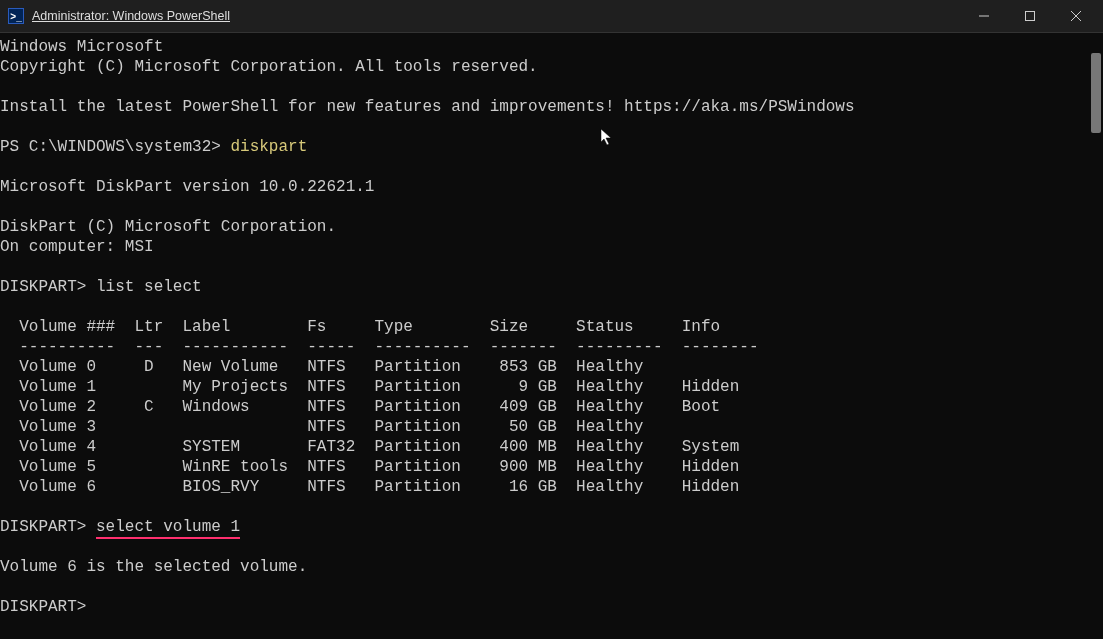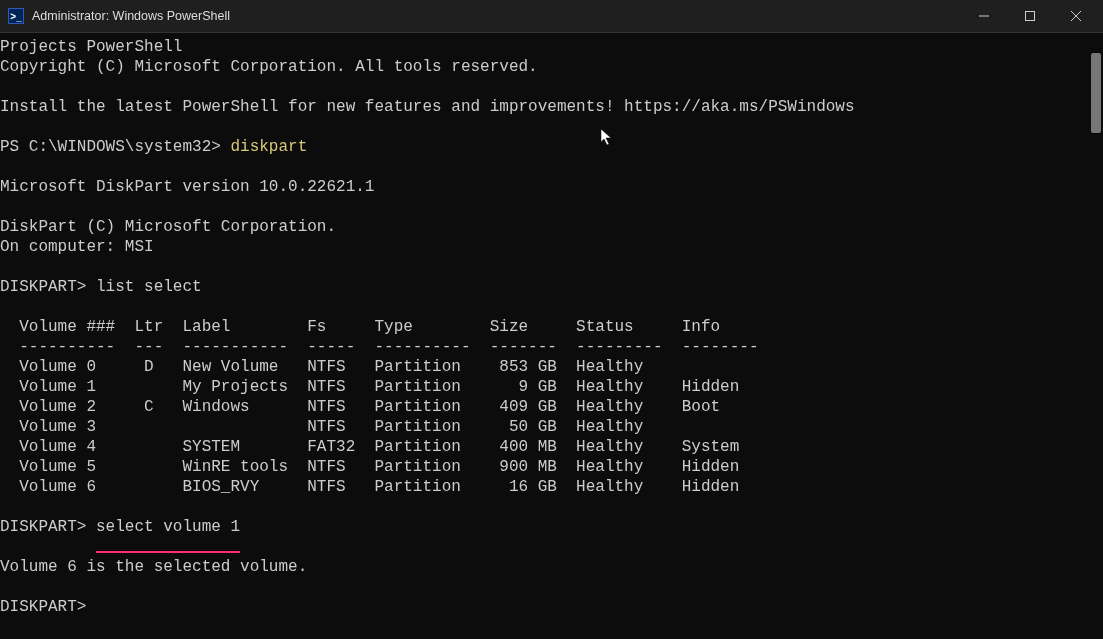--- a/index.html
+++ b/index.html
@@ -41,20 +41,21 @@
     box-sizing: border-box;
     display: inline-flex;
     align-items: center;
     justify-content: center;
     color: #fff;
     font-size: 10px;
     font-weight: bold;
   }
   .titlebar .title-text {
     flex: 0 0 auto;
+    text-decoration: underline;
   }
   .titlebar .spacer { flex: 1; }
   .win-btn {
     width: 46px;
     height: 32px;
     display: flex;
     align-items: center;
     justify-content: center;
     color: #ccc;
   }
@@ -87,21 +88,21 @@
     top: 4px;
     right: 16px;
     bottom: 0;
     white-space: pre;
     line-height: 20px;
     letter-spacing: 0px;
   }
   .cmd-yellow { color: #d7c97a; font-family: Liberation Mono, monospace; }
   .underline-annot {
     border-bottom: 2px solid #ff2f6e;
-    padding-bottom: 15px;
+    padding-bottom: 1px;
   }
   .cursor-pointer {
     position: absolute;
     left: 600px;
     top: 95px;
     color: #fff;
     pointer-events: none;
   }
 </style>
 </head>
@@ -125,21 +126,21 @@
     </div>
     <div class="win-btn">
       <svg viewBox="0 0 10 10">
           <line x1="0" y1="0" x2="10" y2="10" stroke="#ccc" stroke-width="1"></line>
           <line x1="10" y1="0" x2="0" y2="10" stroke="#ccc" stroke-width="1"></line>
         </svg>
     </div>
   </div>
 
   <div class="terminal-area">
-    <div class="term"><span>Projects PowerShell</span>
+    <div class="term"><span>Windows Microsoft</span>
 <span>Copyright (C) Microsoft Corporation. All tools reserved.</span>
 
 <span>Install the latest PowerShell for new features and improvements! https://aka.ms/PSWindows</span>
 
 <span>PS C:\WINDOWS\system32&gt; </span><span class="cmd-yellow">diskpart</span>
 
 <span>Microsoft DiskPart version 10.0.22621.1</span>
 
 <span>DiskPart (C) Microsoft Corporation.</span>
 <span>On computer: MSI</span>

